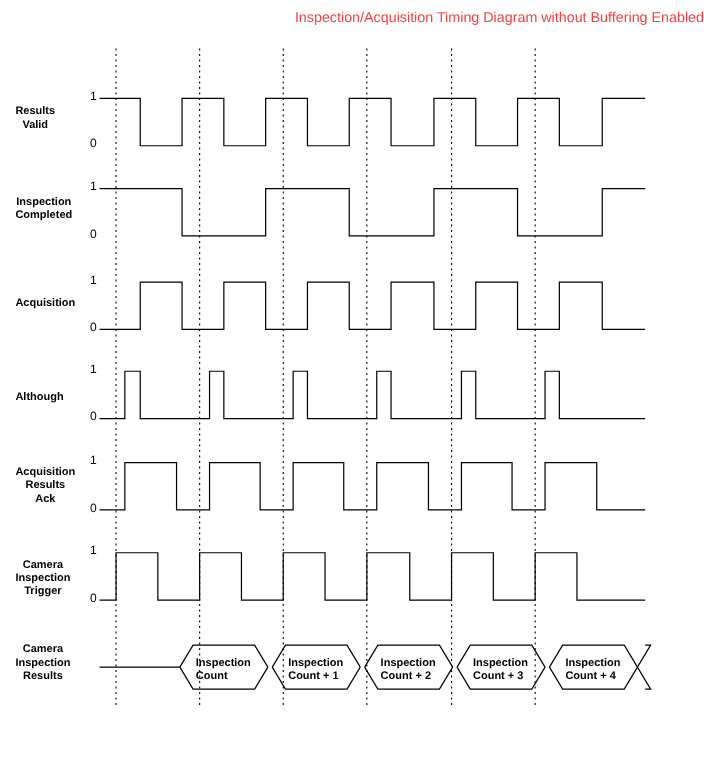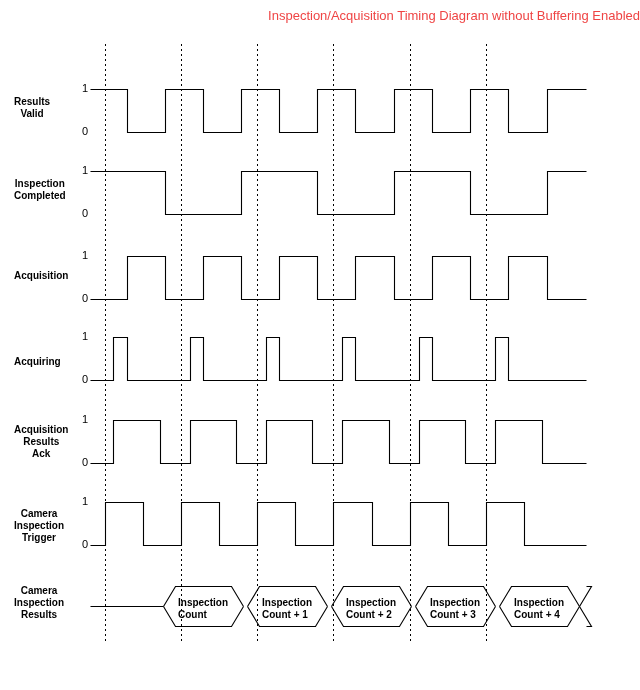--- a/index.html
+++ b/index.html
@@ -75,21 +75,21 @@
 
 <div id="diagram-root">
 
   <div class="title">Inspection/Acquisition Timing Diagram without Buffering Enabled</div>
 
   <div class="row-label" style="left:14px; top:96px;">Results
 Valid</div>
   <div class="row-label" style="left:14px; top:178px;">Inspection
 Completed</div>
   <div class="row-label" style="left:14px; top:270px;">Acquisition</div>
-  <div class="row-label" style="left:14px; top:356px;">Acquiring</div>
+  <div class="row-label" style="left:14px; top:356px;">Although</div>
   <div class="row-label" style="left:14px; top:424px;">Acquisition
 Results
 Ack</div>
   <div class="row-label" style="left:14px; top:508px;">Camera
 Inspection
 Trigger</div>
   <div class="row-label" style="left:14px; top:585px;">Camera
 Inspection
 Results</div>
 

